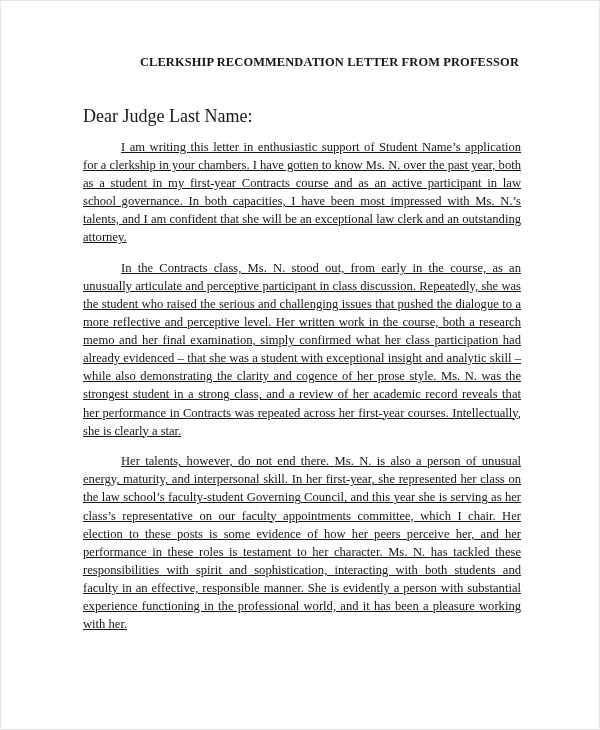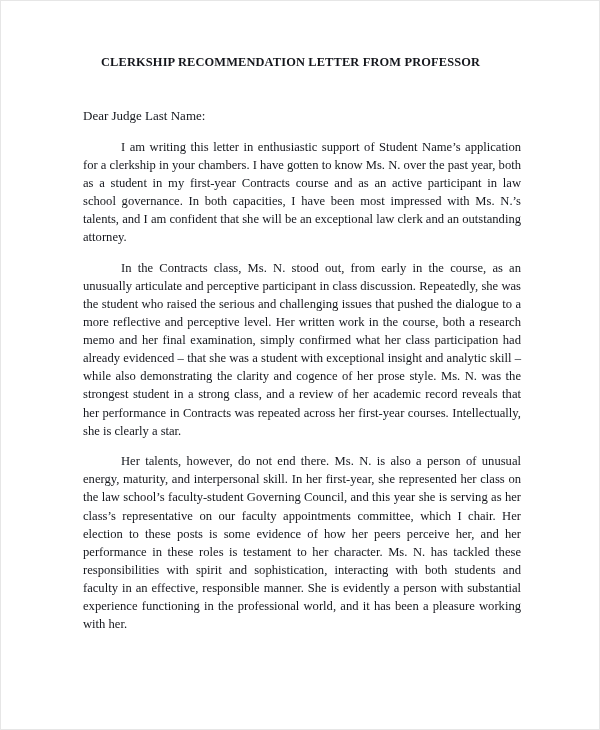--- a/index.html
+++ b/index.html
@@ -23,43 +23,44 @@
   .letter-body {
     position: absolute;
     left: 82px;
     top: 52px;
     width: 438px;
   }
   .letter-title {
     font-size: 12.4px;
     font-weight: bold;
     color: #14161c;
-    text-align: left;
+    text-align: right;
     letter-spacing: 0.15px;
     line-height: 18px;
     margin: 0 0 0 0;
     padding-left: 18px;
     padding-right: 2px;
   }
   .salutation {
-    font-size: 13px;
+    font-size: 18px;
     color: #15171d;
     line-height: 18px;
     margin-top: 36px;
   }
   .para {
     font-size: 12.6px;
     color: #15171d;
     line-height: 18.1px;
     text-align: justify;
     text-justify: inter-word;
     text-indent: 38px;
     margin-bottom: 0;
     -webkit-hyphens: none;
     hyphens: none;
+    text-decoration: underline;
   }
 </style>
 </head>
 <body>
 
 <div class="page">
 
   <div class="letter-body">
 
     <div class="letter-title">CLERKSHIP RECOMMENDATION LETTER FROM PROFESSOR</div>

